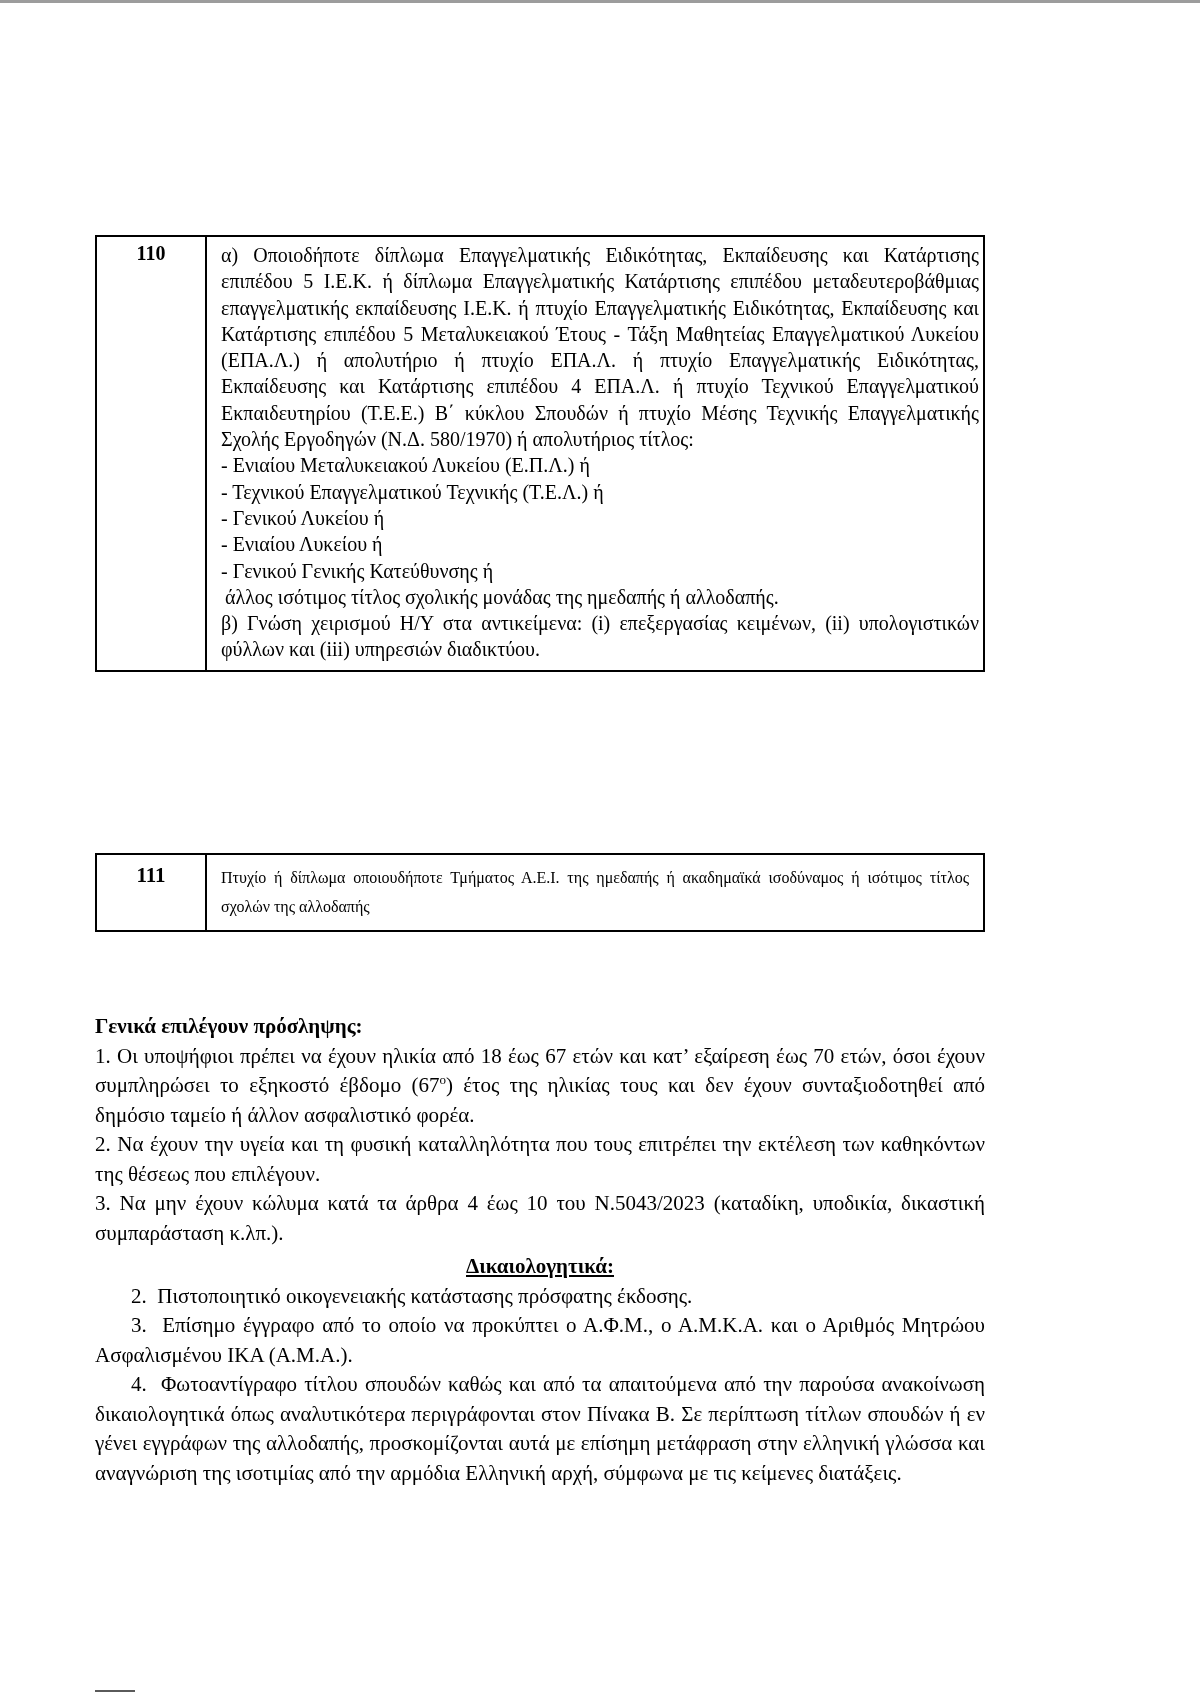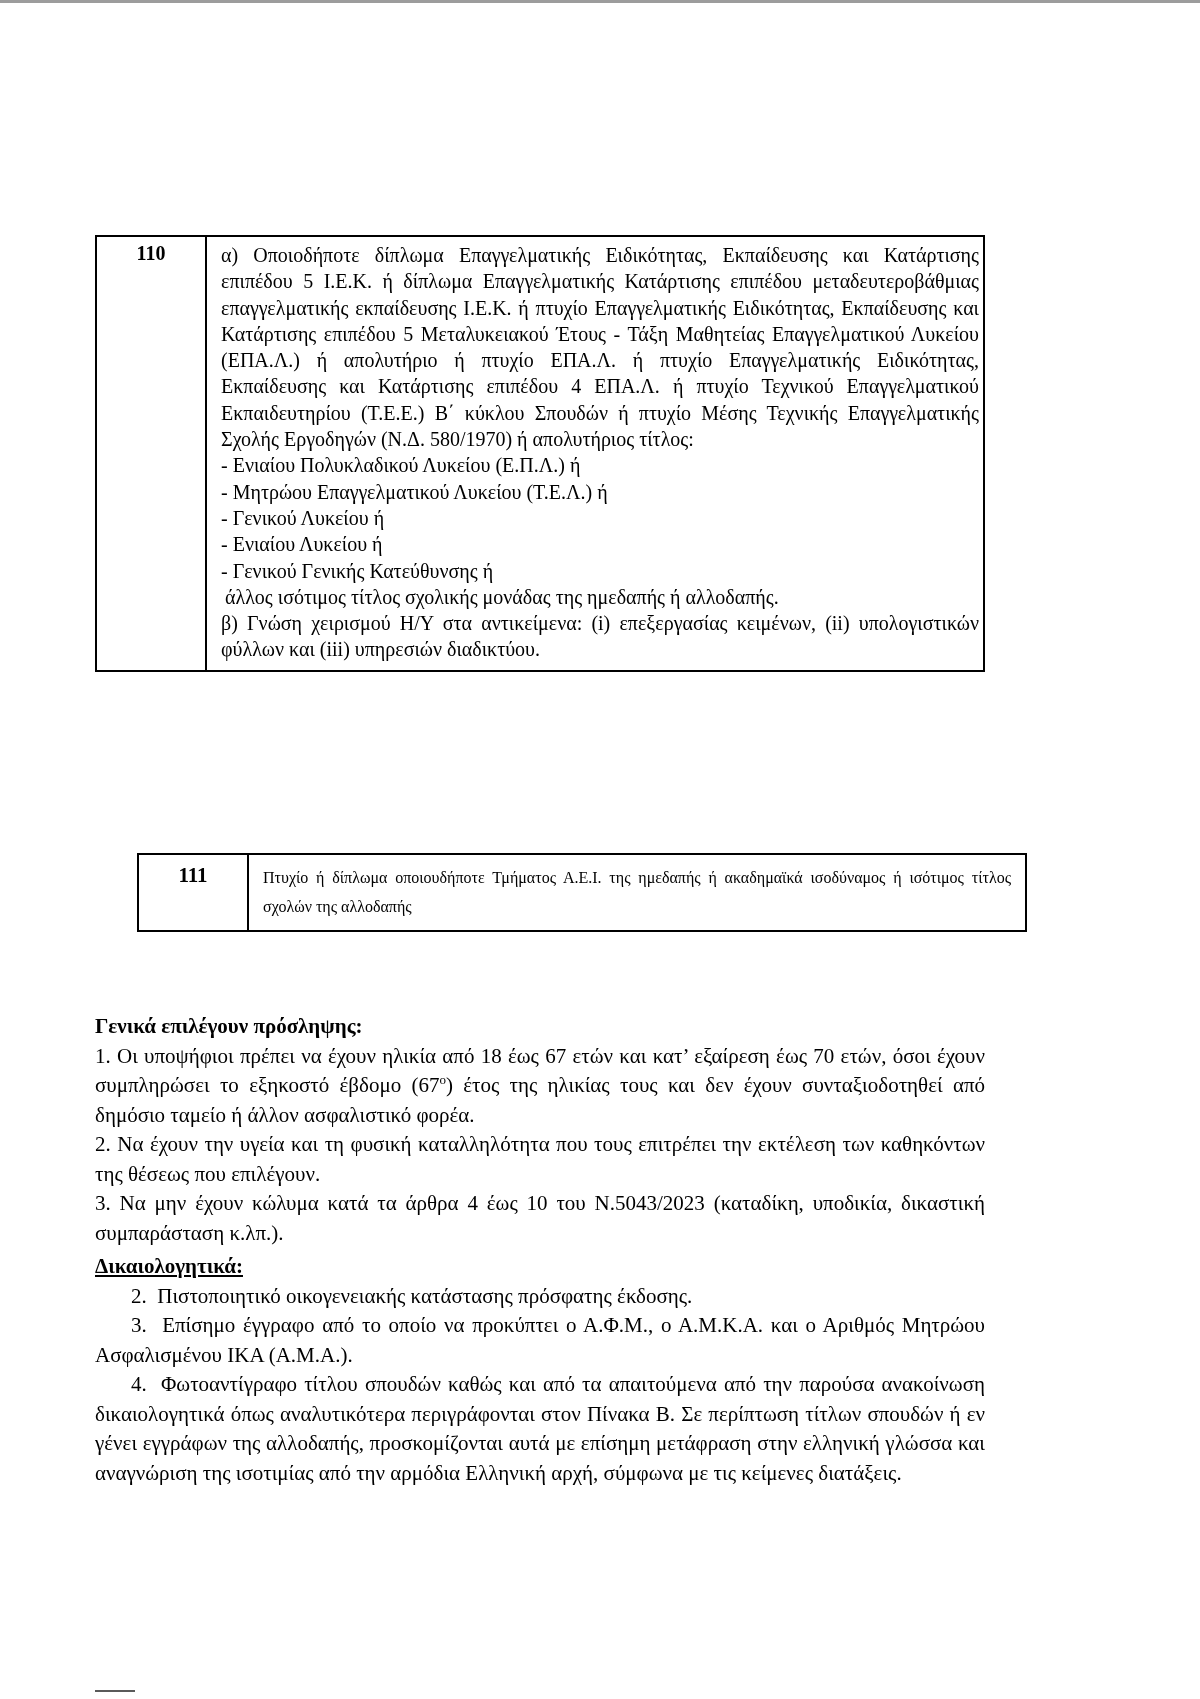--- a/index.html
+++ b/index.html
@@ -38,21 +38,21 @@
     padding-top: 5px;
     font-size: 20px;
   }
   .t110 { top: 235px; }
   .t110 td.text-cell {
     padding: 5px 4px 7px 14px;
     font-size: 20px;
     line-height: 26.3px;
   }
   .t110 p { margin: 0; }
-  .t111 { top: 853px; margin-left: 42px; }
+  .t111 { top: 853px; }
   .t111 td.code-cell { font-size: 21px; padding-top: 8px; }
   .t111 td.text-cell {
     padding: 8px 14px 9px 14px;
     font-size: 16px;
     line-height: 29px;
     text-align: justify;
   }
   .t111 p { margin: 0; }
   .just { text-align: justify; }
   .equiv { padding-left: 4px; }
@@ -60,38 +60,38 @@
     position: absolute;
     left: 95px;
     width: 890px;
     font-size: 21px;
     line-height: 29.5px;
   }
   .sec-general { top: 1012px; }
   .sec-docs { top: 1252px; }
   .section p { margin: 0; }
   .sec-heading { font-weight: bold; }
-  .sec-heading.underlined { text-decoration: underline; }
+  .sec-heading.underlined { text-decoration: underline; text-align: center; }
   .doc-item { text-indent: 36px; text-align: justify; }
   sup { font-size: 13px; line-height: 0; }
 </style>
 </head>
 <body>
 
 <div class="page">
   <div class="top-edge"></div>
 
   <table class="qual-table t110">
     <tbody>
         <tr>
       <td class="code-cell">110</td>
       <td class="text-cell">
         <p class="just">α) Οποιοδήποτε δίπλωμα Επαγγελματικής Ειδικότητας, Εκπαίδευσης και Κατάρτισης επιπέδου 5 Ι.Ε.Κ. ή δίπλωμα Επαγγελματικής Κατάρτισης επιπέδου μεταδευτεροβάθμιας επαγγελματικής εκπαίδευσης Ι.Ε.Κ. ή πτυχίο Επαγγελματικής Ειδικότητας, Εκπαίδευσης και Κατάρτισης επιπέδου 5 Μεταλυκειακού Έτους - Τάξη Μαθητείας Επαγγελματικού Λυκείου (ΕΠΑ.Λ.) ή απολυτήριο ή πτυχίο ΕΠΑ.Λ. ή πτυχίο Επαγγελματικής Ειδικότητας, Εκπαίδευσης και Κατάρτισης επιπέδου 4 ΕΠΑ.Λ. ή πτυχίο Τεχνικού Επαγγελματικού Εκπαιδευτηρίου (Τ.Ε.Ε.) Β΄ κύκλου Σπουδών ή πτυχίο Μέσης Τεχνικής Επαγγελματικής Σχολής Εργοδηγών (Ν.Δ. 580/1970) ή απολυτήριος τίτλος:</p>
-        <p>- Ενιαίου Πολυκλαδικού Λυκείου (Ε.Π.Λ.) ή</p>
-        <p>- Μητρώου Επαγγελματικού Λυκείου (Τ.Ε.Λ.) ή</p>
+        <p>- Ενιαίου Μεταλυκειακού Λυκείου (Ε.Π.Λ.) ή</p>
+        <p>- Τεχνικού Επαγγελματικού Τεχνικής (Τ.Ε.Λ.) ή</p>
         <p>- Γενικού Λυκείου ή</p>
         <p>- Ενιαίου Λυκείου ή</p>
         <p>- Γενικού Γενικής Κατεύθυνσης ή</p>
         <p class="equiv">άλλος ισότιμος τίτλος σχολικής μονάδας της ημεδαπής ή αλλοδαπής.</p>
         <p class="just">β) Γνώση χειρισμού Η/Υ στα αντικείμενα: (i) επεξεργασίας κειμένων, (ii) υπολογιστικών φύλλων και (iii) υπηρεσιών διαδικτύου.</p>
       </td>
     </tr>
   </tbody>
     </table>
 

